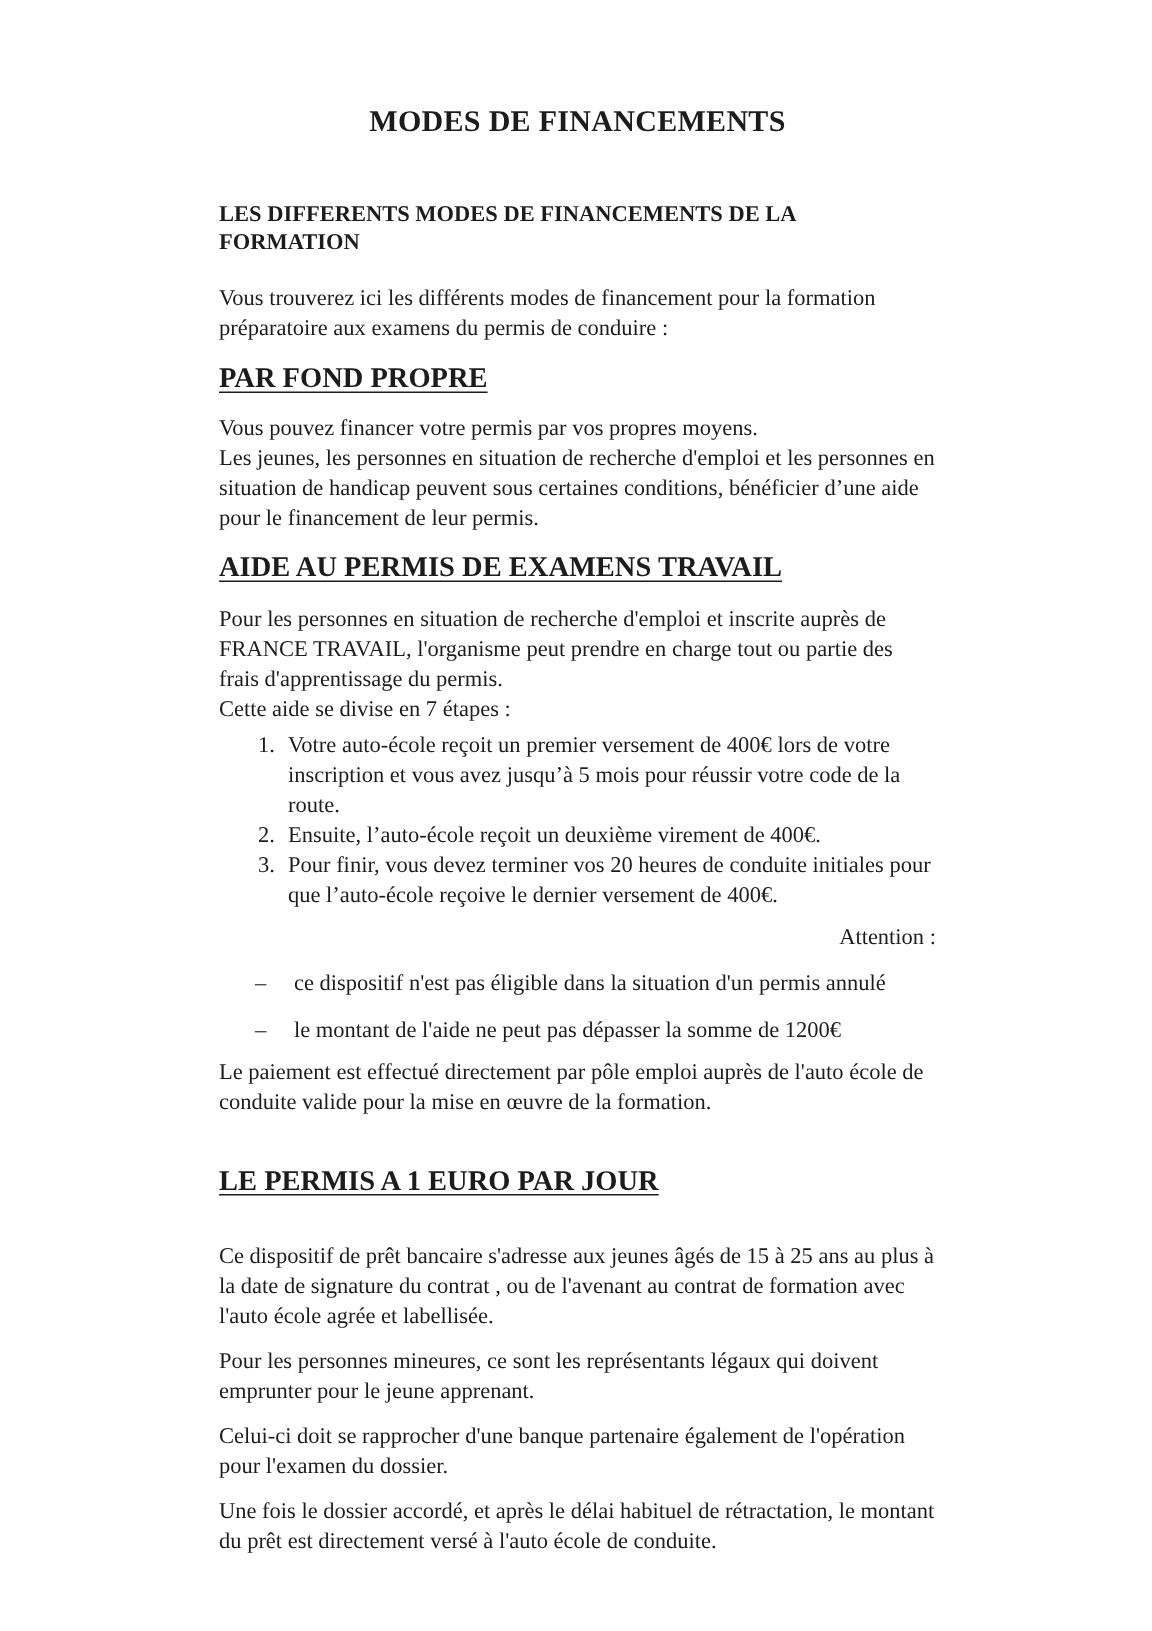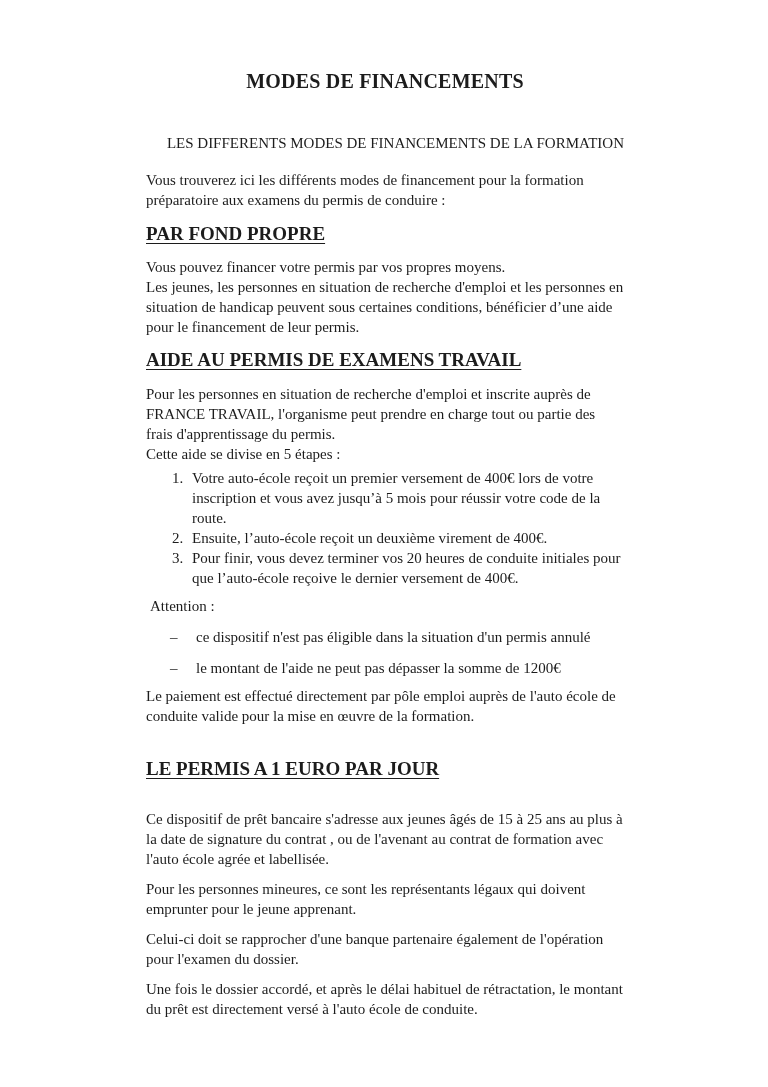--- a/index.html
+++ b/index.html
@@ -23,22 +23,22 @@
   }
   .doc-title {
     font-size: 20px;
     line-height: 26px;
     font-weight: bold;
     text-align: center;
     margin: 0 0 40px 0;
     letter-spacing: 0.2px;
   }
   .doc-subtitle {
-    font-weight: normal;
-    text-align: right;
+    font-weight: bold;
+    text-align: left;
     line-height: 19px;
     margin: 0 0 17px 0;
   }
   .intro {
     margin: 0 0 14px 0;
   }
   .section-heading {
     font-size: 19px;
     line-height: 20px;
     font-weight: bold;
@@ -61,20 +61,21 @@
     padding-left: 26px;
   }
   .step-num {
     flex: 0 0 20px;
     text-align: left;
   }
   .step-text { flex: 1; }
   .attention {
     margin: 0 0 2px 0;
     padding-left: 4px;
+    text-align: right;
   }
   .warnings-list {
     margin: 0 0 8px 0;
     padding: 0;
   }
   .warning-item {
     display: flex;
     padding-left: 24px;
     margin-top: 11px;
   }
@@ -103,21 +104,21 @@
 
   <div class="para">
     <span class="line">Vous pouvez financer votre permis par vos propres moyens.</span>
     <span class="line">Les jeunes, les personnes en situation de recherche d'emploi et les personnes en situation de handicap peuvent sous certaines conditions, bénéficier d’une aide pour le financement de leur permis.</span>
   </div>
 
   <h2 class="section-heading hd-2">AIDE AU PERMIS DE EXAMENS TRAVAIL</h2>
 
   <div class="para para-tight">
     <span class="line">Pour les personnes en situation de recherche d'emploi et inscrite auprès de FRANCE TRAVAIL, l'organisme peut prendre en charge tout ou partie des frais d'apprentissage du permis.</span>
-    <span class="line">Cette aide se divise en 5 étapes :</span>
+    <span class="line">Cette aide se divise en 7 étapes :</span>
   </div>
 
   <div class="steps-list">
     <div class="step-item">
       <span class="step-num">1.</span>
       <span class="step-text">Votre auto-école reçoit un premier versement de 400€ lors de votre inscription et vous avez jusqu’à 5 mois pour réussir votre code de la route.</span>
     </div>
     <div class="step-item">
       <span class="step-num">2.</span>
       <span class="step-text">Ensuite, l’auto-école reçoit un deuxième virement de 400€.</span>

